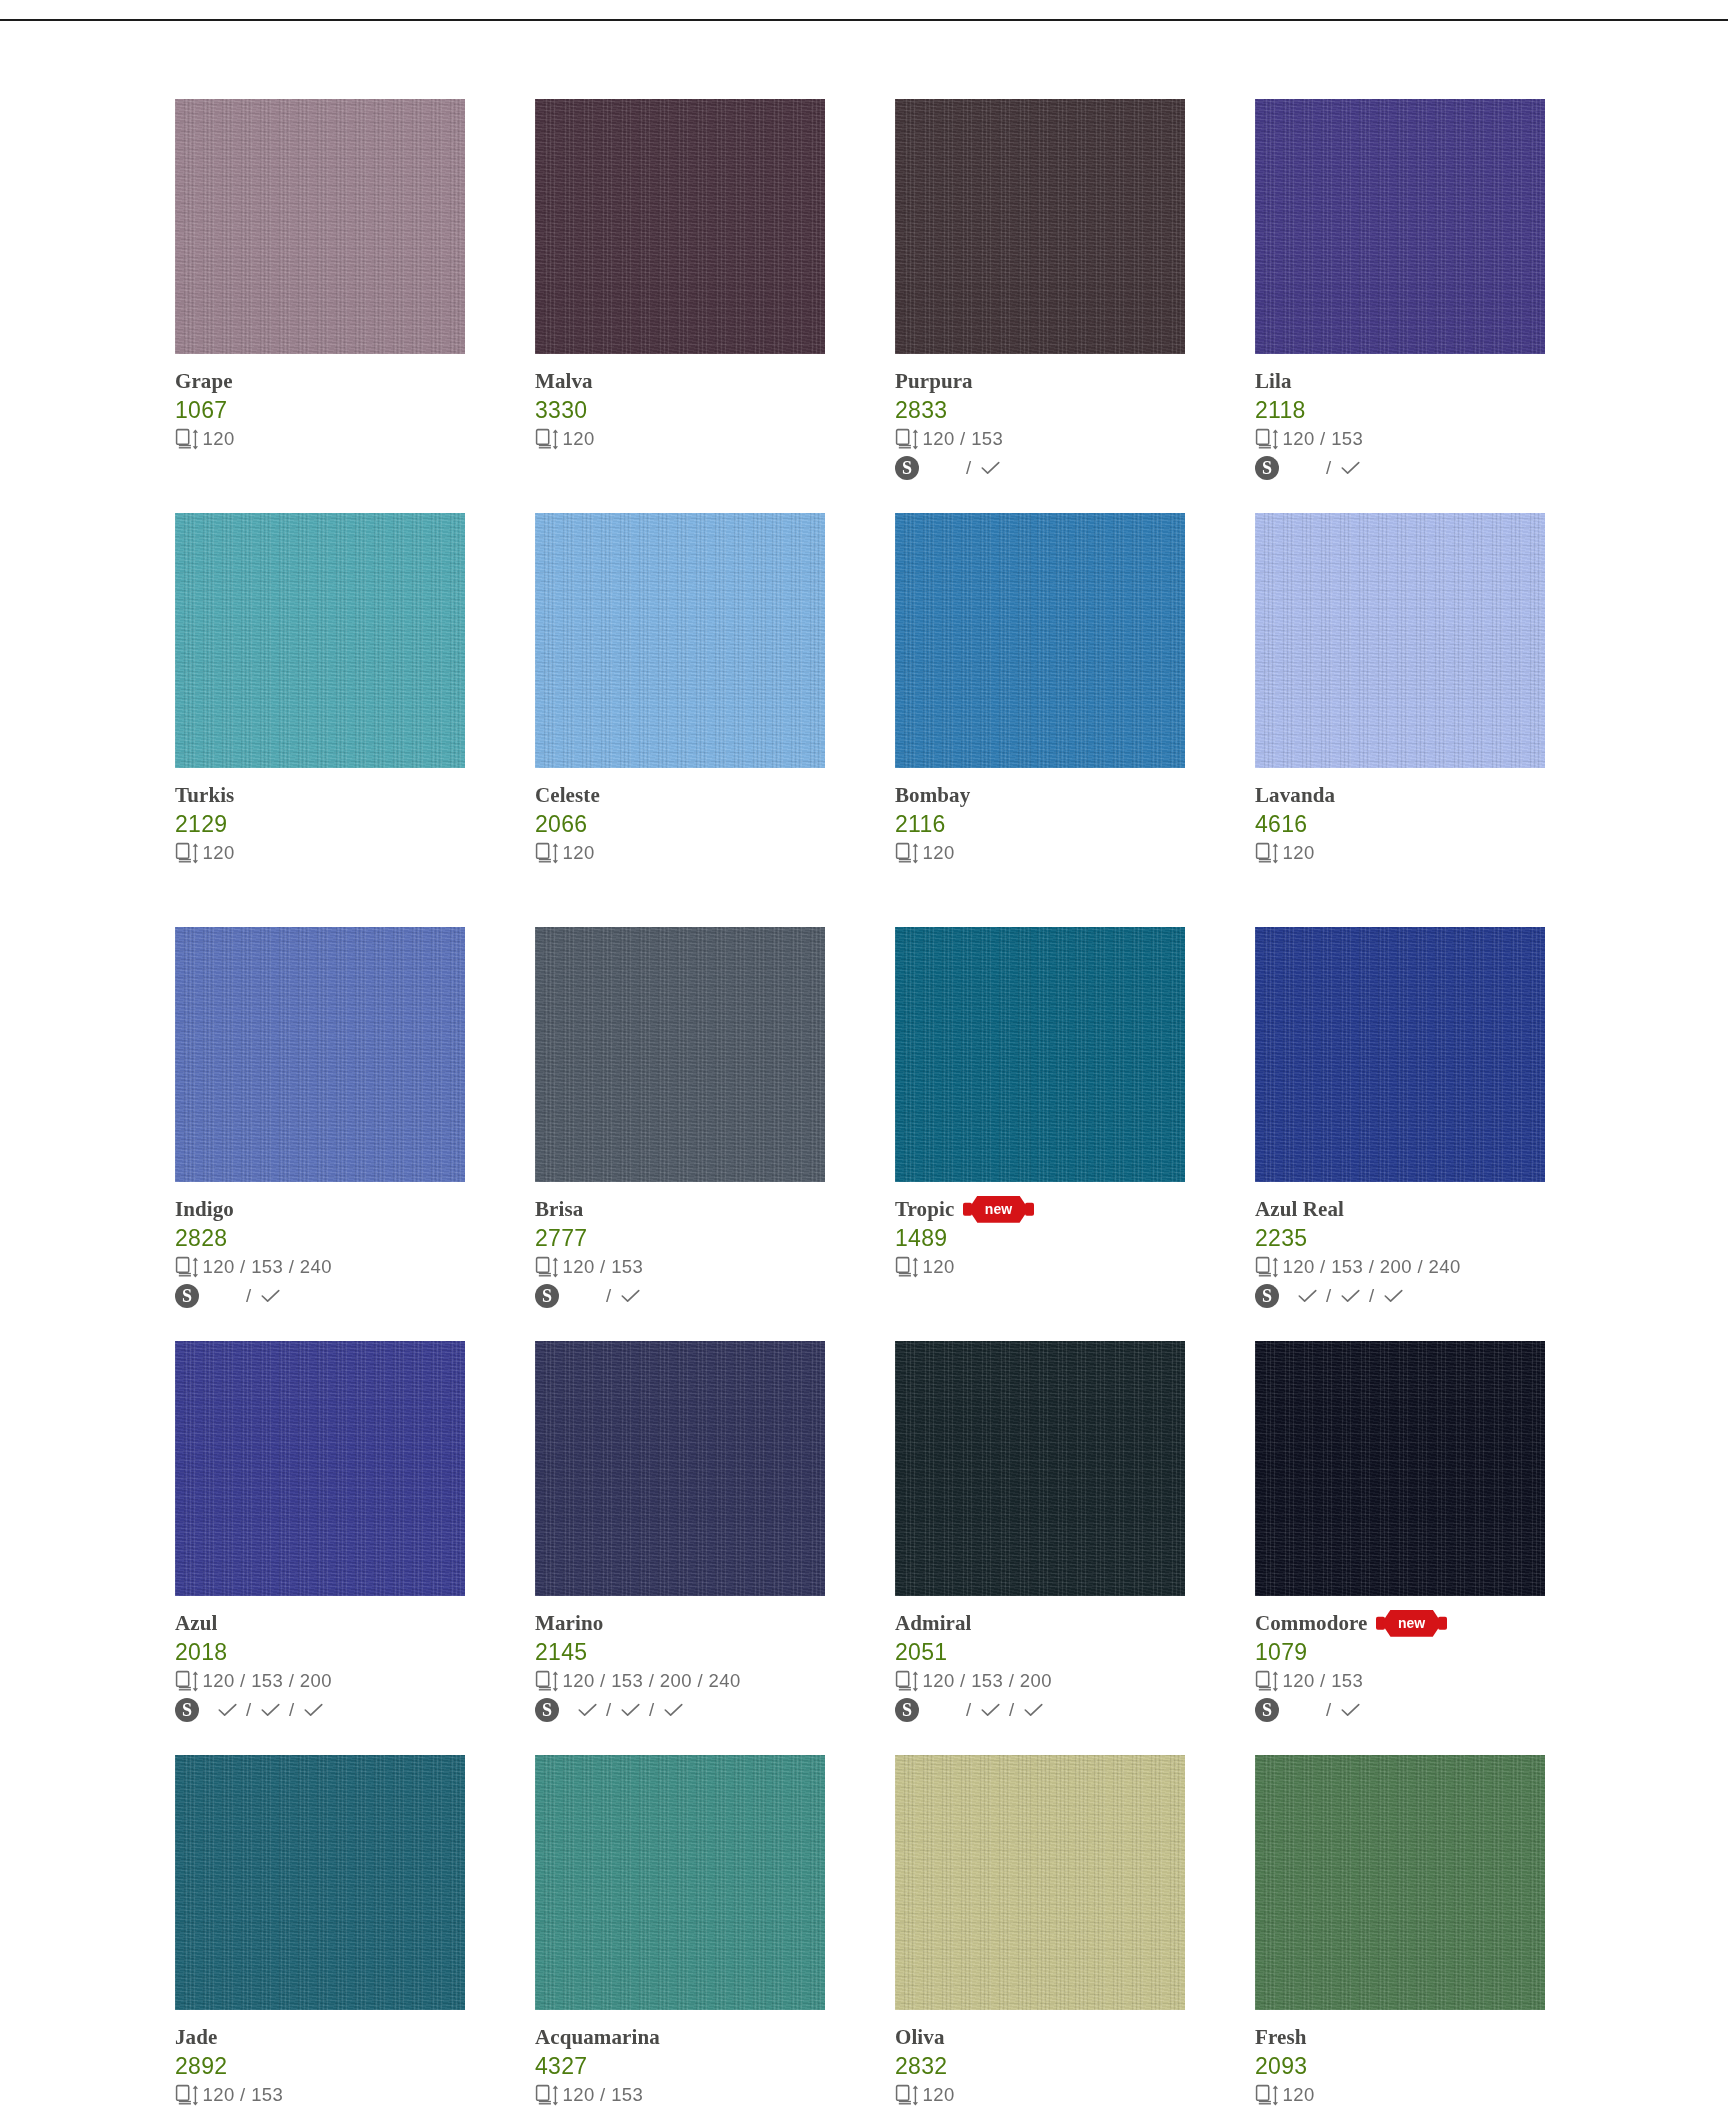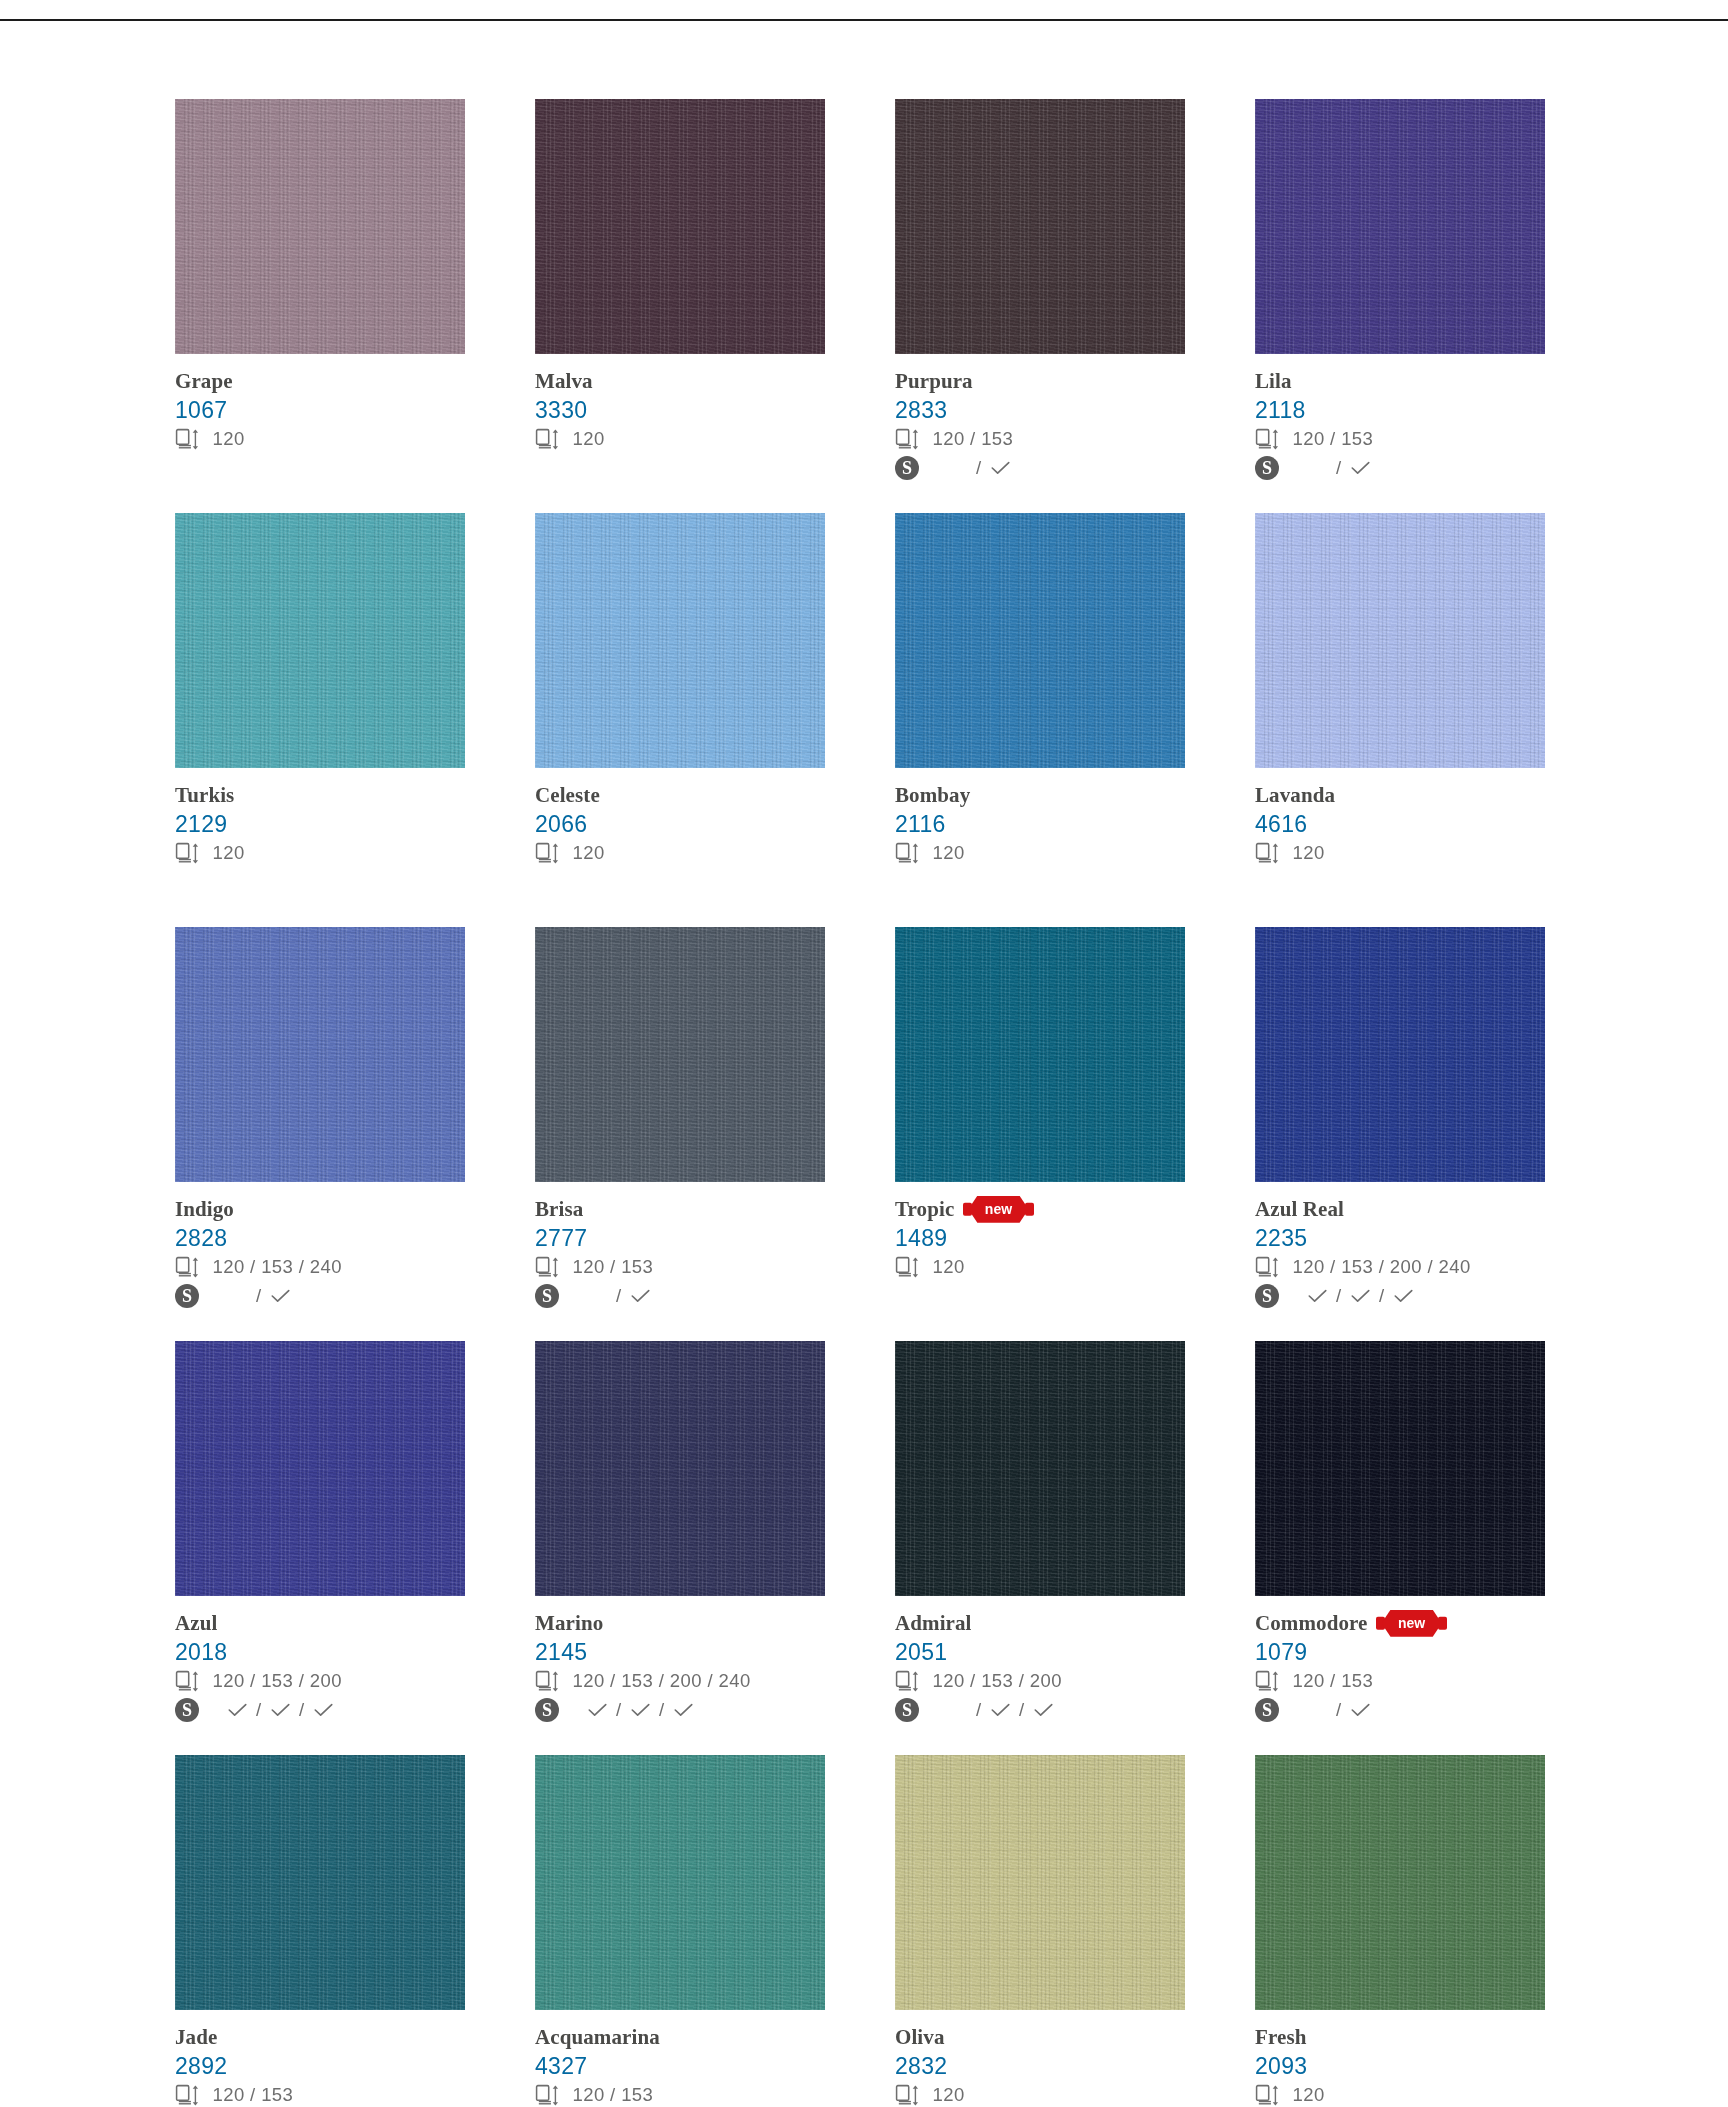--- a/index.html
+++ b/index.html
@@ -142,29 +142,29 @@
     height: 12.7px;
     background: #d51317;
     border-radius: 1.9px;
   }
   .badge-wrap::before { left: -5.7px; }
   .badge-wrap::after  { right: -5.7px; }
 
   .code {
     font-size: 23px;
     font-weight: 300;
-    color: #0369a1;
+    color: #4d7c0f;
     line-height: 1.22;
     letter-spacing: 0.3px;
   }
 
   .spec-row {
     display: flex;
     align-items: center;
-    gap: 12px;
+    gap: 2px;
     height: 28px;
     margin-top: 1.3px;
   }
   .spec-values {
     font-size: 18.5px;
     font-weight: 300;
     color: #6e6e6e;
     letter-spacing: 0.4px;
     white-space: nowrap;
   }

